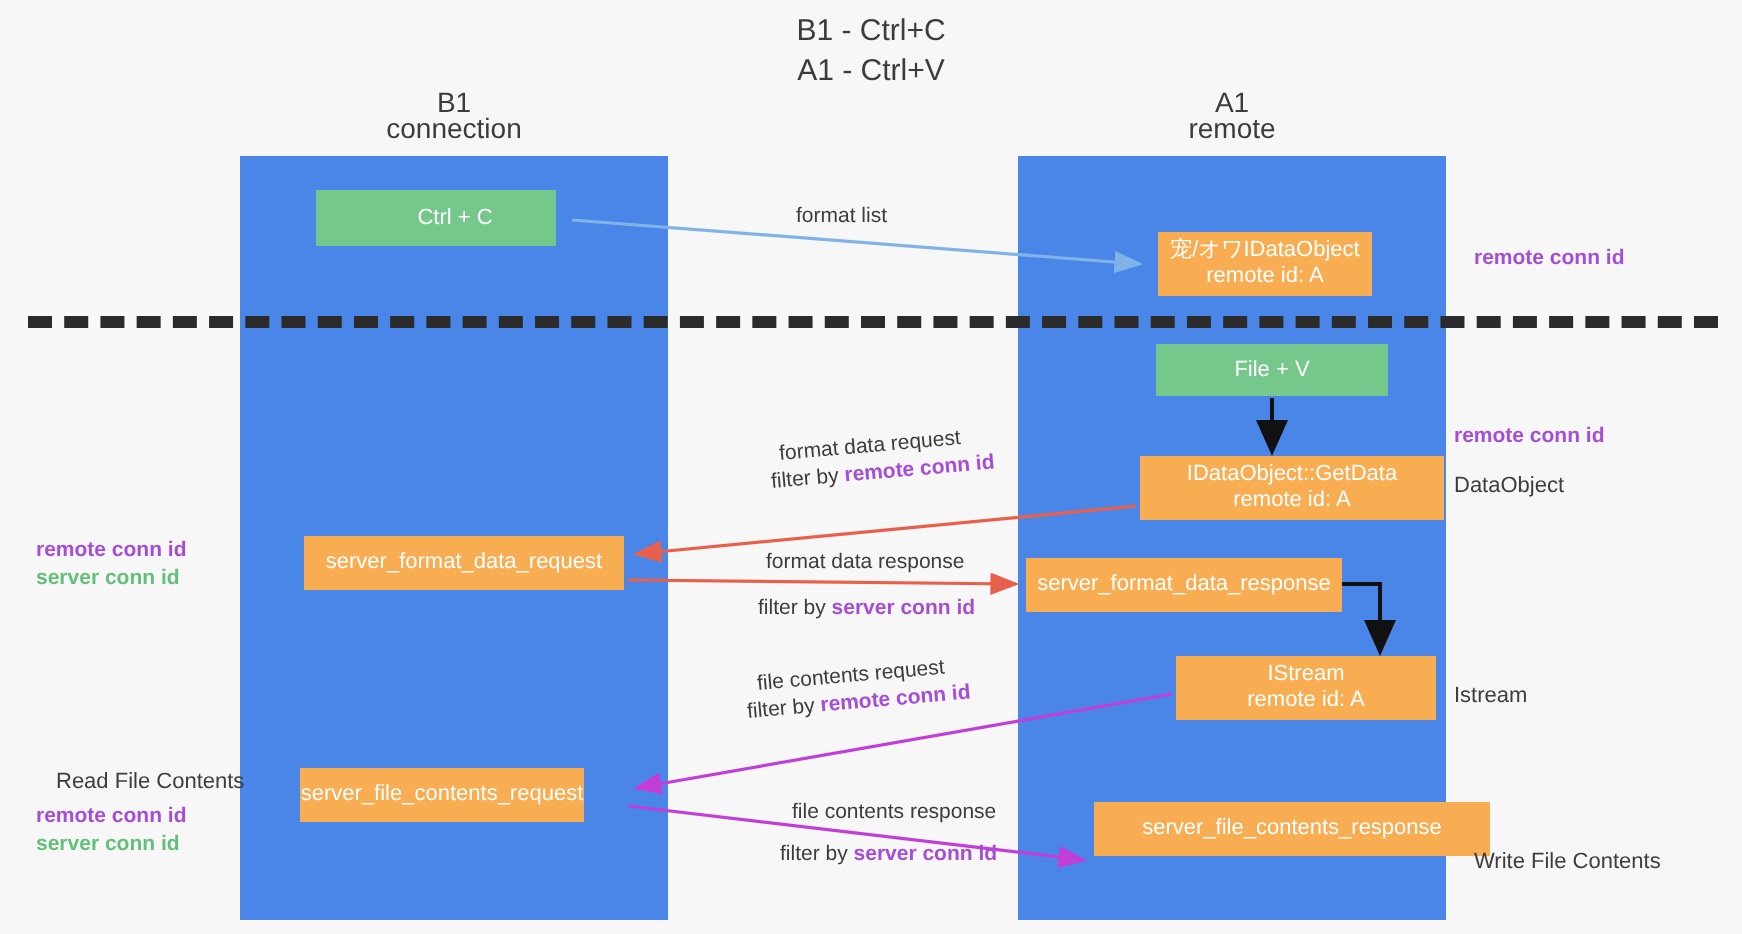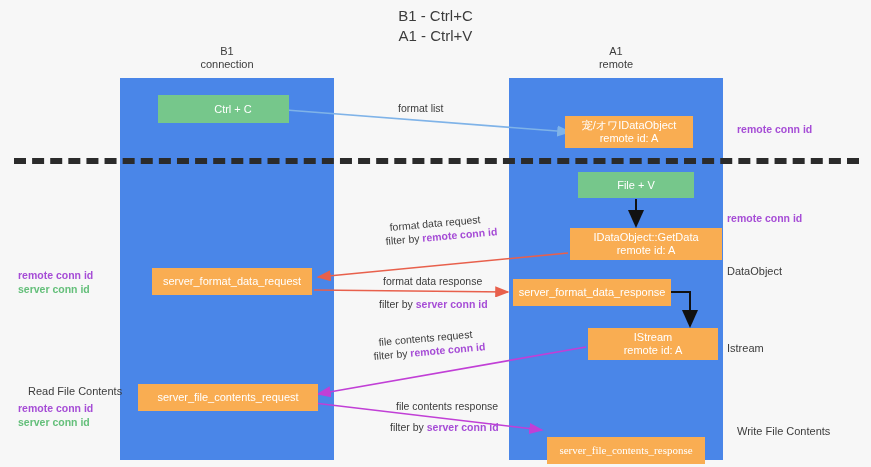--- a/index.html
+++ b/index.html
@@ -20,21 +20,21 @@
   #lane-b1{left:120px;top:78px;width:214px;height:382px;}
   #lane-a1{left:509px;top:78px;width:214px;height:382px;}
 
   
   #title{
     position:absolute;left:0;top:6px;width:871px;
     text-align:center;font-size:15px;line-height:20px;color:#3c3c3c;
     white-space:pre-line;
   }
   .lane-head{
-    position:absolute;text-align:center;font-size:11px;line-height:13px;
+    position:absolute;text-align:center;font-size:14px;line-height:13px;
     color:#3c3c3c;white-space:pre-line;
   }
   #head-b1{left:120px;top:45px;width:214px;}
   #head-a1{left:509px;top:45px;width:214px;}
 
   
   #divider{
     position:absolute;left:14px;top:158px;width:845px;height:0;
     border-top:6px dashed #2b2b2b;
   }
@@ -42,39 +42,39 @@
   
   .node{
     position:absolute;box-sizing:border-box;
     display:flex;flex-direction:column;align-items:center;justify-content:center;
     color:#ffffff;font-size:11px;line-height:13px;text-align:center;
     white-space:pre-line;
   }
   .green{background:#76c78b;}
   .orange{background:#f9ad52;}
 
-  #n-ctrlc   {left:158px;top:95px;width:131px;height:28px;padding-left:19px;}
-  #n-idataobj{left:565px;top:116px;width:128px;height:32px;}
+  #n-ctrlc   {left:158px;top:95px;width:120px;height:28px;padding-left:19px;}
+  #n-idataobj{left:579px;top:116px;width:107px;height:32px;}
   #n-ctrlv   {left:578px;top:172px;width:116px;height:26px;}
   #n-getdata {left:570px;top:228px;width:152px;height:32px;}
   #n-sfdreq  {left:152px;top:268px;width:160px;height:27px;}
   #n-sfdresp {left:513px;top:279px;width:158px;height:27px;}
   #n-istream {left:588px;top:328px;width:130px;height:32px;}
-  #n-sfcreq  {left:138px;top:384px;width:180px;height:27px;}
-  #n-sfcresp {left:547px;top:437px;width:158px;height:27px;font-family:Liberation Serif, serif;}
+  #n-sfcreq  {left:150px;top:384px;width:142px;height:27px;}
+  #n-sfcresp {left:547px;top:401px;width:198px;height:27px;}
 
   
   .ann{position:absolute;font-size:10.5px;line-height:14px;font-weight:bold;}
   .purple{color:#a64dd6;}
   .green-t{color:#64bf7a;}
   .plain{position:absolute;font-size:11px;line-height:14px;color:#3c3c3c;font-weight:normal;}
 
   #ann-rc1{left:737px;top:122px;}
   #ann-rc2{left:727px;top:211px;}
-  #ann-dataobject{left:727px;top:236px;margin-top:28px;}
+  #ann-dataobject{left:727px;top:236px;}
   #ann-istream{left:727px;top:341px;}
   #ann-writefile{left:737px;top:424px;text-align:right;}
 
   #ann-left-ids{left:18px;top:268px;text-align:left;}
   #ann-read{left:28px;top:384px;}
   #ann-left-ids2{left:18px;top:401px;text-align:left;}
 
   
   .elabel{
     position:absolute;font-size:10.5px;line-height:14px;color:#3c3c3c;

